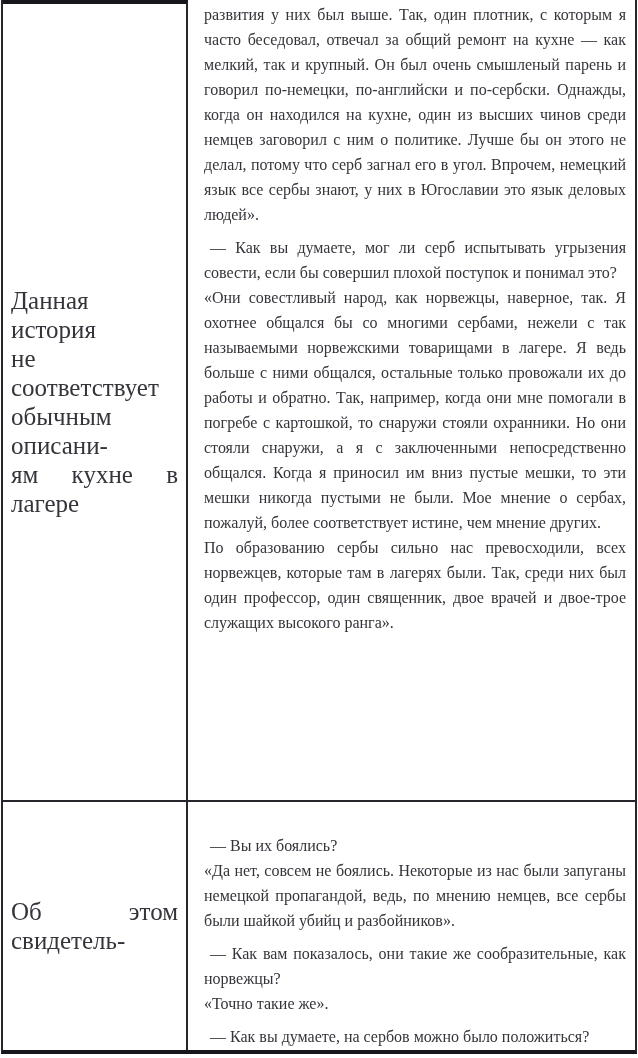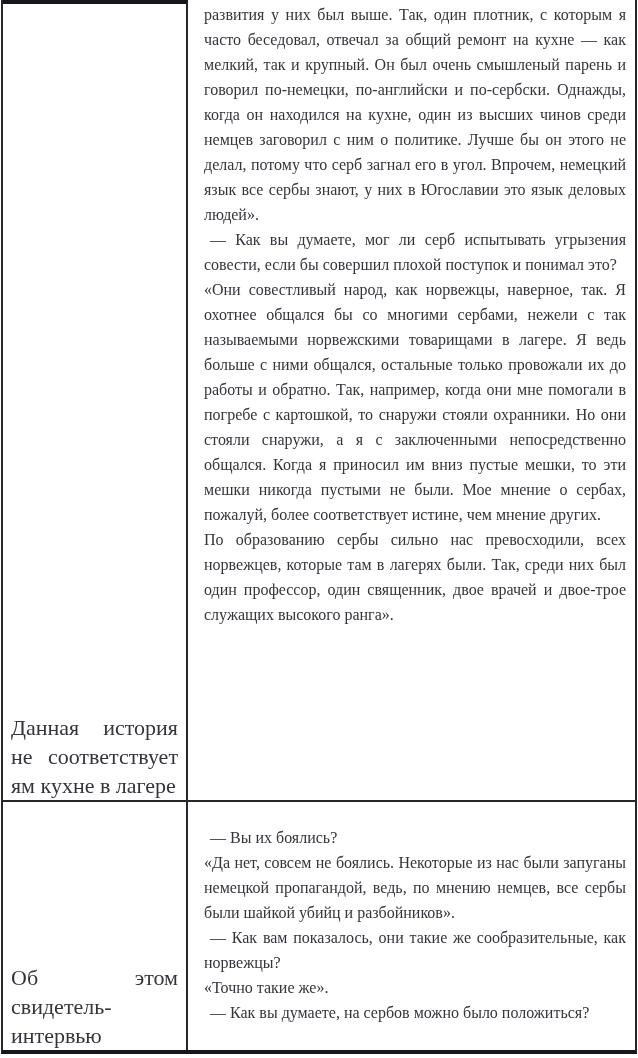--- a/index.html
+++ b/index.html
@@ -33,23 +33,23 @@
     border-bottom: 4px solid #18151d;
   }
   .cell {
     box-sizing: border-box;
     overflow: hidden;
   }
   .note-cell {
     border-right: 2px solid #26262c;
     display: flex;
     flex-direction: column;
-    justify-content: flex-end;
+    justify-content: center;
     padding: 0 8px;
-    font-size: 22px;
+    font-size: 25px;
     line-height: 29px;
   }
   .note-cell.r1 {
     border-top: 4px solid #18151d;
     border-bottom: 2px solid #26262c;
   }
   .text-cell {
     padding: 2px 9px 0 16px;
     font-size: 16px;
     line-height: 25px;
@@ -67,41 +67,42 @@
   }
   .note-line.last {
     text-align-last: left;
   }
   .para {
     margin: 0;
     text-align: justify;
   }
   .para.indent {
     text-indent: 6px;
+    margin-top: 8px;
   }
 </style>
 </head>
 <body>
 
 <div class="page">
   <div class="interview-table">
     <div class="cell note-cell r1">
         <div class="note-line">Данная история</div>
         <div class="note-line">не соответствует</div>
+        <div class="note-line">обычным описани-</div>
         <div class="note-line last">ям кухне в лагере</div>
       </div>
     <div class="cell text-cell r1">
         <p class="para">развития у них был выше. Так, один плотник, с которым я часто беседовал, отвечал за общий ремонт на кухне — как мелкий, так и крупный. Он был очень смышленый парень и говорил по-немецки, по-английски и по-сербски. Однажды, когда он находился на кухне, один из высших чинов среди немцев заговорил с ним о политике. Лучше бы он этого не делал, потому что серб загнал его в угол. Впрочем, немецкий язык все сербы знают, у них в Югославии это язык деловых людей».</p>
         <p class="para indent">— Как вы думаете, мог ли серб испытывать угрызения совести, если бы совершил плохой поступок и понимал это?</p>
         <p class="para">«Они совестливый народ, как норвежцы, наверное, так. Я охотнее общался бы со многими сербами, нежели с так называемыми норвежскими товарищами в лагере. Я ведь больше с ними общался, остальные только провожали их до работы и обратно. Так, например, когда они мне помогали в погребе с картошкой, то снаружи стояли охранники. Но они стояли снаружи, а я с заключенными непосредственно общался. Когда я приносил им вниз пустые мешки, то эти мешки никогда пустыми не были. Мое мнение о сербах, пожалуй, более соответствует истине, чем мнение других.</p>
         <p class="para">По образованию сербы сильно нас превосходили, всех норвежцев, которые там в лагерях были. Так, среди них был один профессор, один священник, двое врачей и двое-трое служащих высокого ранга».</p>
       </div>
     <div class="cell note-cell r2">
         <div class="note-line">Об этом свидетель-</div>
-        <div class="note-line last">интервью</div>
       </div>
     <div class="cell text-cell r2">
         <p class="para indent">— Вы их боялись?</p>
         <p class="para">«Да нет, совсем не боялись. Некоторые из нас были запуганы немецкой пропагандой, ведь, по мнению немцев, все сербы были шайкой убийц и разбойников».</p>
         <p class="para indent">— Как вам показалось, они такие же сообразительные, как норвежцы?</p>
         <p class="para">«Точно такие же».</p>
         <p class="para indent">— Как вы думаете, на сербов можно было положиться?</p>
       </div>
   </div>
 </div>

